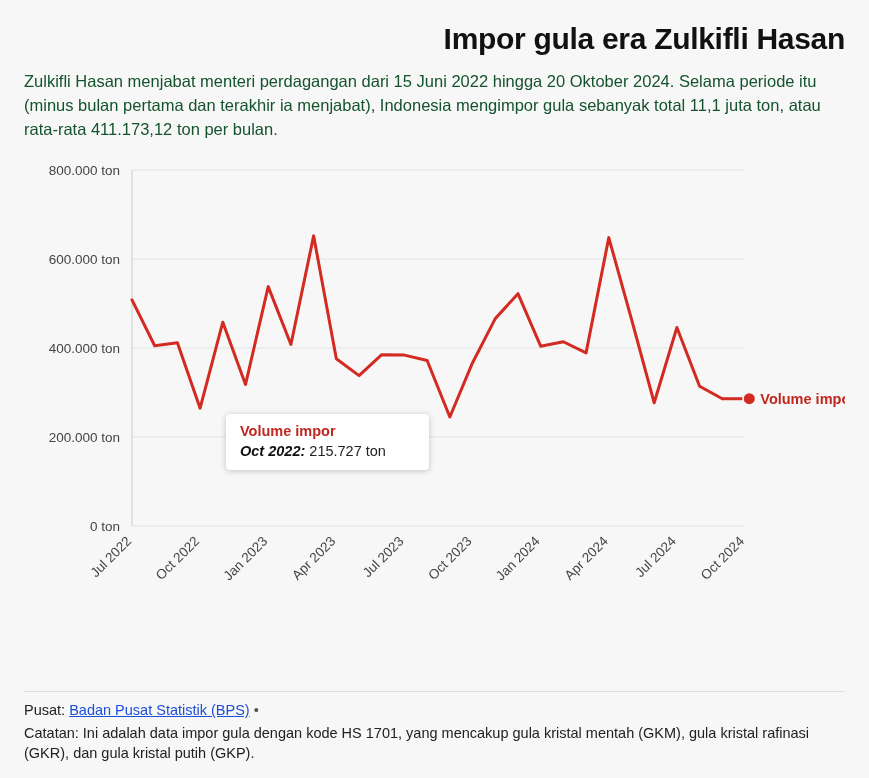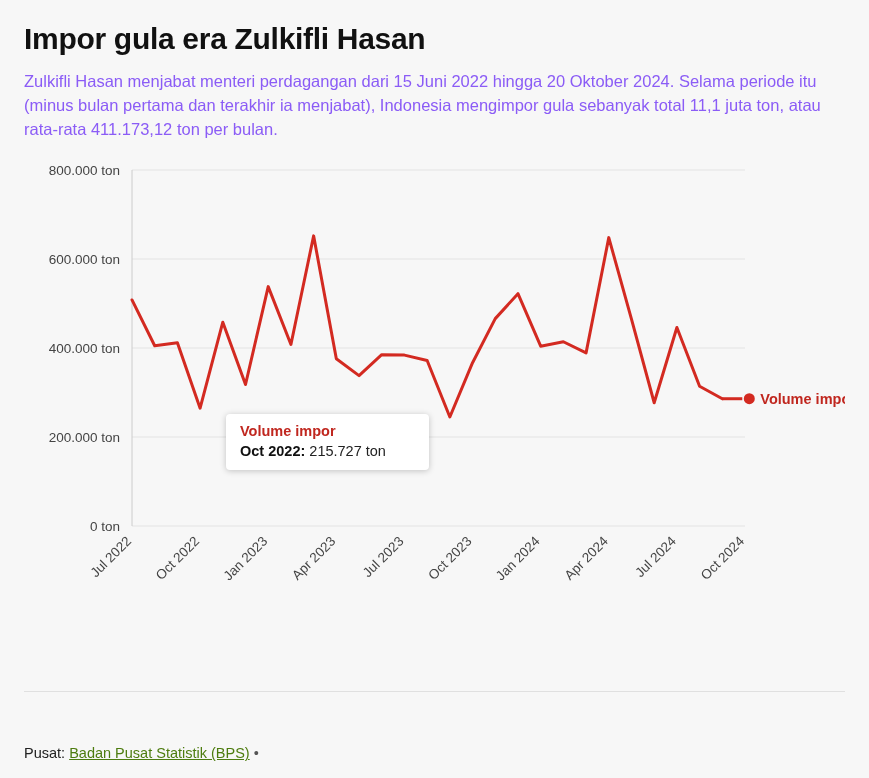--- a/index.html
+++ b/index.html
@@ -21,25 +21,26 @@
     box-sizing: border-box;
     padding: 18px 24px 10px 24px;
     position: relative;
   }
   .title {
     font-size: 30px;
     font-weight: bold;
     letter-spacing: -0.3px;
     margin: 4px 0 14px 0;
     color: #111;
+    text-align: right;
   }
   .subtitle {
     font-size: 16.5px;
     line-height: 1.45;
-    color: #8b5cf6;
+    color: #14532d;
     margin: 0 0 14px 0;
     max-width: 820px;
   }
   .chart-wrap {
     position: relative;
     width: 821px;
     height: 480px;
     margin-left: 0;
   }
   svg.chart {
@@ -91,33 +92,34 @@
     font-weight: bold;
     color: #c0271f;
     margin-bottom: 4px;
   }
   .tooltip .tt-row {
     font-size: 14.5px;
     color: #222;
   }
   .tooltip .tt-row b {
     color: #111;
+    font-style: italic;
   }
   .footer {
     position: absolute;
     left: 24px;
     bottom: 14px;
     width: 820px;
     font-size: 14.5px;
     color: #222;
     line-height: 1.42;
   }
   .footer .sumber-link {
     text-decoration: underline;
-    color: #4d7c0f;
+    color: #1d4ed8;
     cursor: pointer;
   }
   .footer .dot {
     color: #555;
   }
   .footer .note {
     margin-top: 2px;
   }
   .divider {
     position: absolute;
@@ -174,15 +176,16 @@
     </div>
   </div>
 
   <div class="divider"></div>
 
   <div class="footer">
     <div>
       <span>Pusat: </span><span class="sumber-link">Badan Pusat Statistik (BPS)</span>
       <span class="dot">•</span>
     </div>
+    <div class="note">Catatan: Ini adalah data impor gula dengan kode HS 1701, yang mencakup gula kristal mentah (GKM), gula kristal rafinasi (GKR), dan gula kristal putih (GKP).</div>
   </div>
 
 </div>
 
 </body></html>

